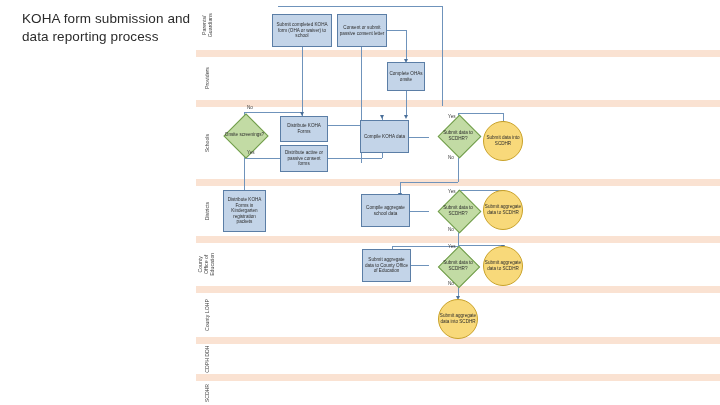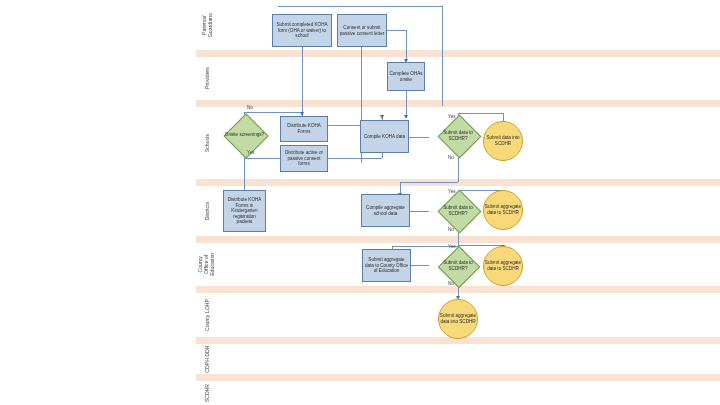--- a/index.html
+++ b/index.html
@@ -68,20 +68,21 @@
   .arrow.up{border-left:2.6px solid transparent;border-right:2.6px solid transparent;border-bottom:4px solid #4a6f99;}
   .arrow.right{border-top:2.6px solid transparent;border-bottom:2.6px solid transparent;border-left:4px solid #4a6f99;}
 
   .elabel{position:absolute;font-size:4.6px;line-height:5px;color:#3a3a3a;}
 </style>
 </head>
 <body>
 
 <div id="slide">
 
+  <div id="title">KOHA form submission and data reporting process</div>
 
   <div id="lanes">
 
     <div class="lane" style="top:0px;height:50px;"></div>
     <div class="lane-sep" style="top:50px;"></div>
     <div class="lane" style="top:57px;height:43px;"></div>
     <div class="lane-sep" style="top:100px;"></div>
     <div class="lane" style="top:107px;height:72px;"></div>
     <div class="lane-sep" style="top:179px;"></div>
     <div class="lane" style="top:186px;height:50px;"></div>

